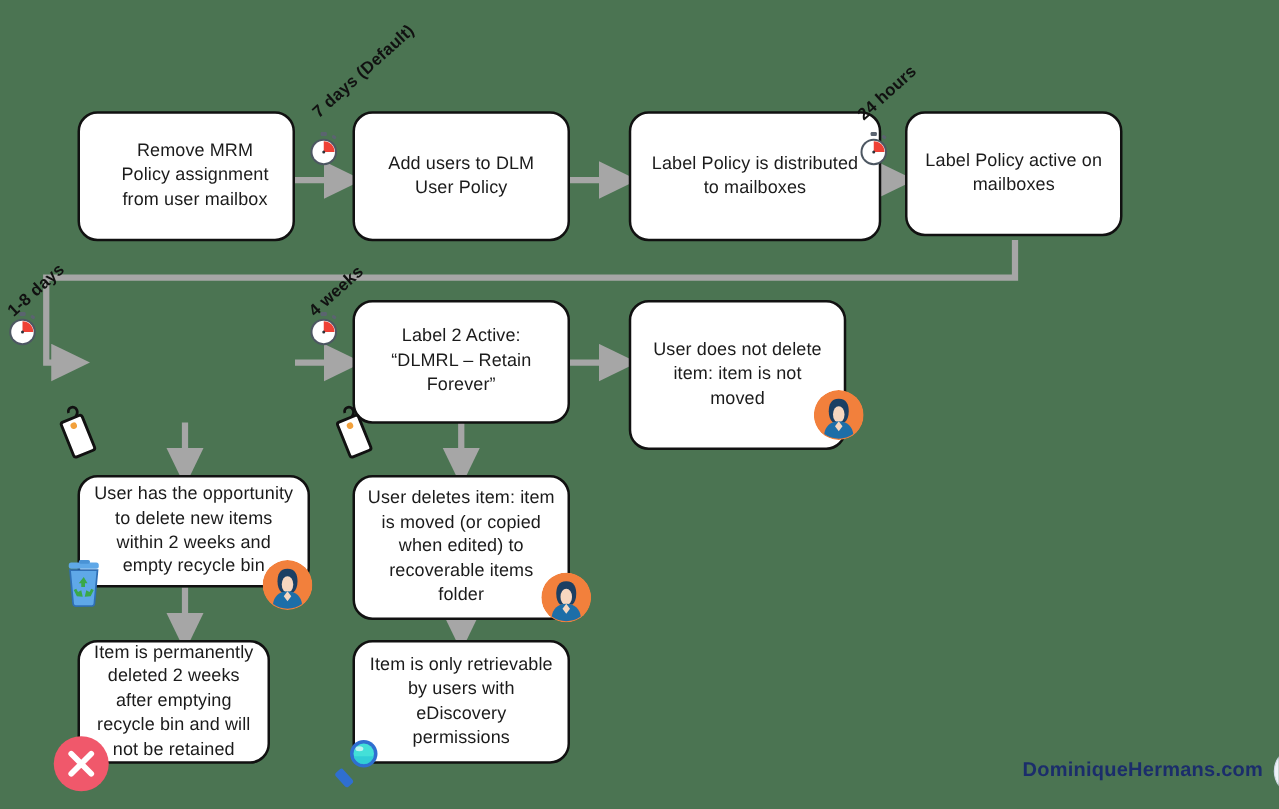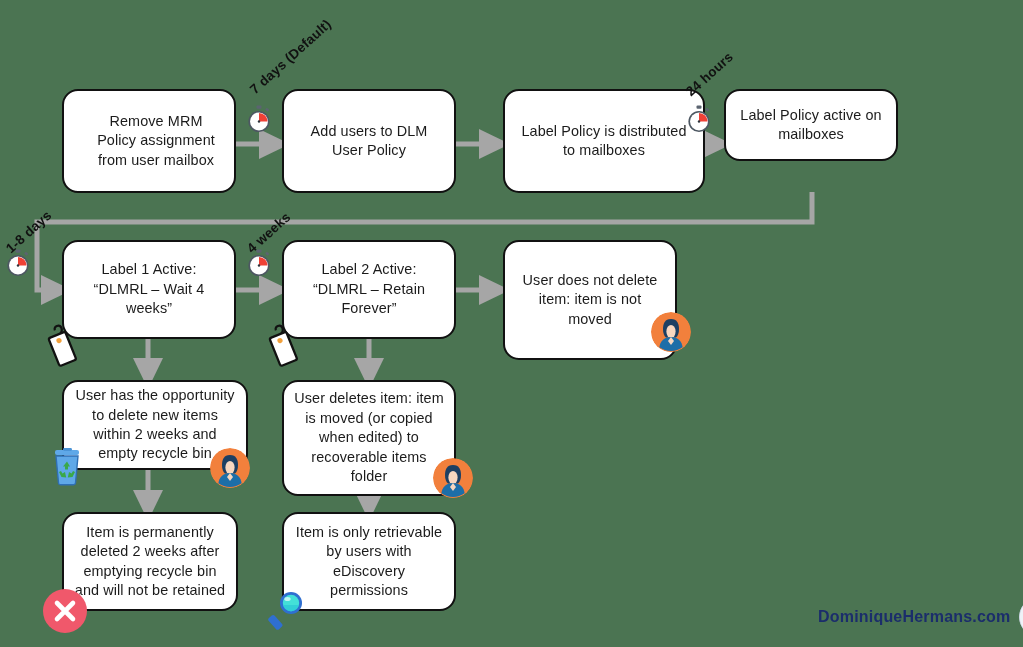--- a/index.html
+++ b/index.html
@@ -144,45 +144,42 @@
   </div>
 
   <div class="node" style="left:282px; top:89px; width:174px; height:104px;">
     <span>Add users to DLM User Policy</span>
   </div>
 
   <div class="node" style="left:503px; top:89px; width:202px; height:104px;">
     <span>Label Policy is distributed to mailboxes</span>
   </div>
 
-  <div class="node" style="left:724px; top:89px; width:174px; height:72px;">
+  <div class="node" style="left:724px; top:89px; width:174px; height:100px;">
     <span>Label Policy active on mailboxes</span>
   </div>
 
-  <div class="node" style="left:62px; top:240px; width:174px; height:99px;">
-    <span>Label 1 Active: “DLMRL – Wait 4 weeks”</span>
-  </div>
 
   <div class="node" style="left:282px; top:240px; width:174px; height:99px;">
     <span>Label 2 Active: “DLMRL – Retain Forever”</span>
   </div>
 
   <div class="node" style="left:503px; top:240px; width:174px; height:120px;">
     <span>User does not delete item: item is not moved</span>
   </div>
 
   <div class="node" style="left:62px; top:380px; width:186px; height:90px;">
     <span>User has the opportunity to delete new items within 2 weeks and empty recycle bin</span>
   </div>
 
   <div class="node" style="left:282px; top:380px; width:174px; height:116px;">
     <span>User deletes item: item is moved (or copied when edited) to recoverable items folder</span>
   </div>
 
-  <div class="node" style="left:62px; top:512px; width:176px; height:99px;">
+  <div class="node" style="left:62px; top:512px; width:154px; height:99px;">
     <span>Item is permanently deleted 2 weeks after emptying recycle bin and will not be retained</span>
   </div>
 
   <div class="node" style="left:282px; top:512px; width:174px; height:99px;">
     <span>Item is only retrievable by users with eDiscovery permissions</span>
   </div>
 
   <div class="durlabel" style="left:252px; top:84px;">
     <span>7 days (Default)</span>
   </div>

